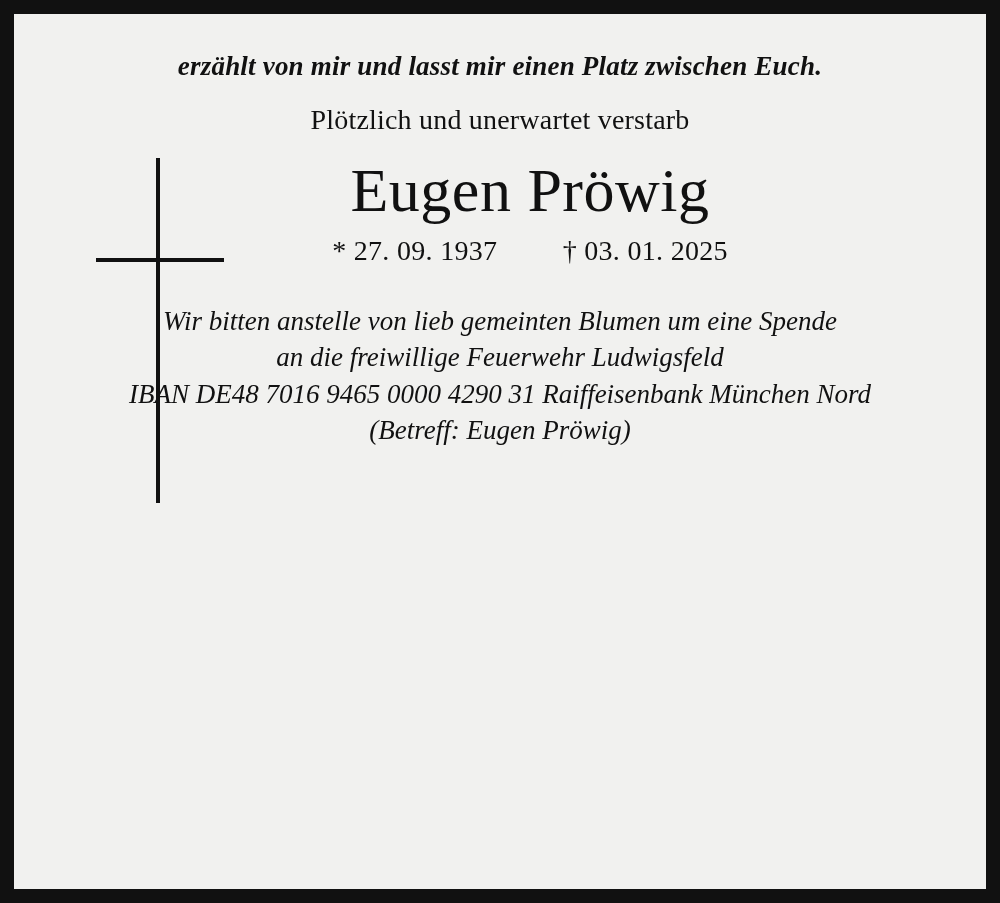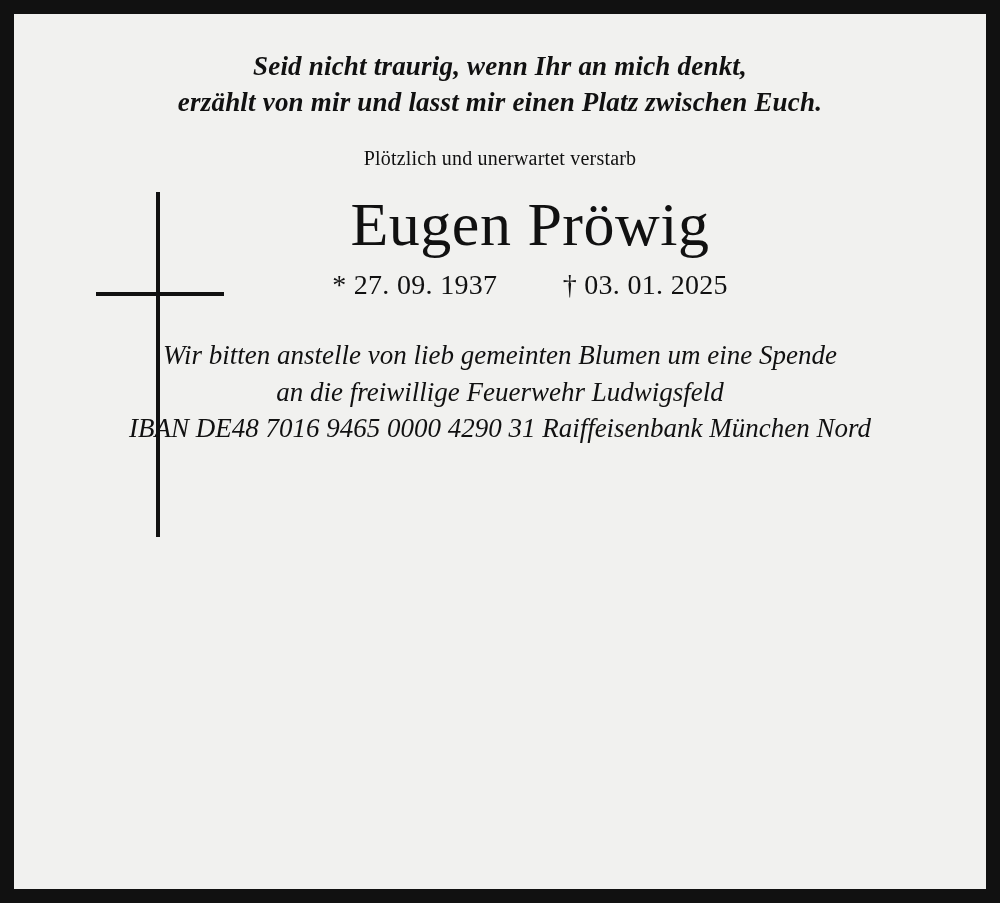--- a/index.html
+++ b/index.html
@@ -36,22 +36,22 @@
     font-weight: bold;
     font-size: 27px;
     line-height: 1.34;
     letter-spacing: 0.2px;
     margin: 0 auto;
     width: 92%;
   }
   .verse .line2 { display: block; }
 
   .intro {
-    font-size: 20px;
-    margin-top: 27px;
+    font-size: 28px;
+    margin-top: 20px;
     letter-spacing: 0.2px;
   }
 
   .name-block {
     position: relative;
     margin-top: 22px;
   }
   .name {
     font-size: 62px;
     line-height: 1.05;
@@ -116,21 +116,20 @@
   }
   .donation div { display: block; }
 </style>
 </head>
 <body>
 
 <div class="notice">
   <div class="inner">
 
     <div class="verse">
-      <span class="line1">Seid nicht traurig, wenn Ihr an mich denkt,</span>
       <span class="line2">erzählt von mir und lasst mir einen Platz zwischen Euch.</span>
     </div>
 
     <div class="intro">Plötzlich und unerwartet verstarb</div>
 
     <div class="name-block">
       <div class="cross">
         <div class="vert"></div>
         <div class="horiz"></div>
       </div>
@@ -140,16 +139,17 @@
         <span class="death">† 03. 01. 2025</span>
       </div>
     </div>
 
 
 
     <div class="donation">
       <div>Wir bitten anstelle von lieb gemeinten Blumen um eine Spende</div>
       <div>an die freiwillige Feuerwehr Ludwigsfeld</div>
       <div>IBAN DE48 7016 9465 0000 4290 31 Raiffeisenbank München Nord</div>
+      <div>(Betreff: Eugen Pröwig)</div>
     </div>
 
   </div>
 </div>
 
 </body></html>

